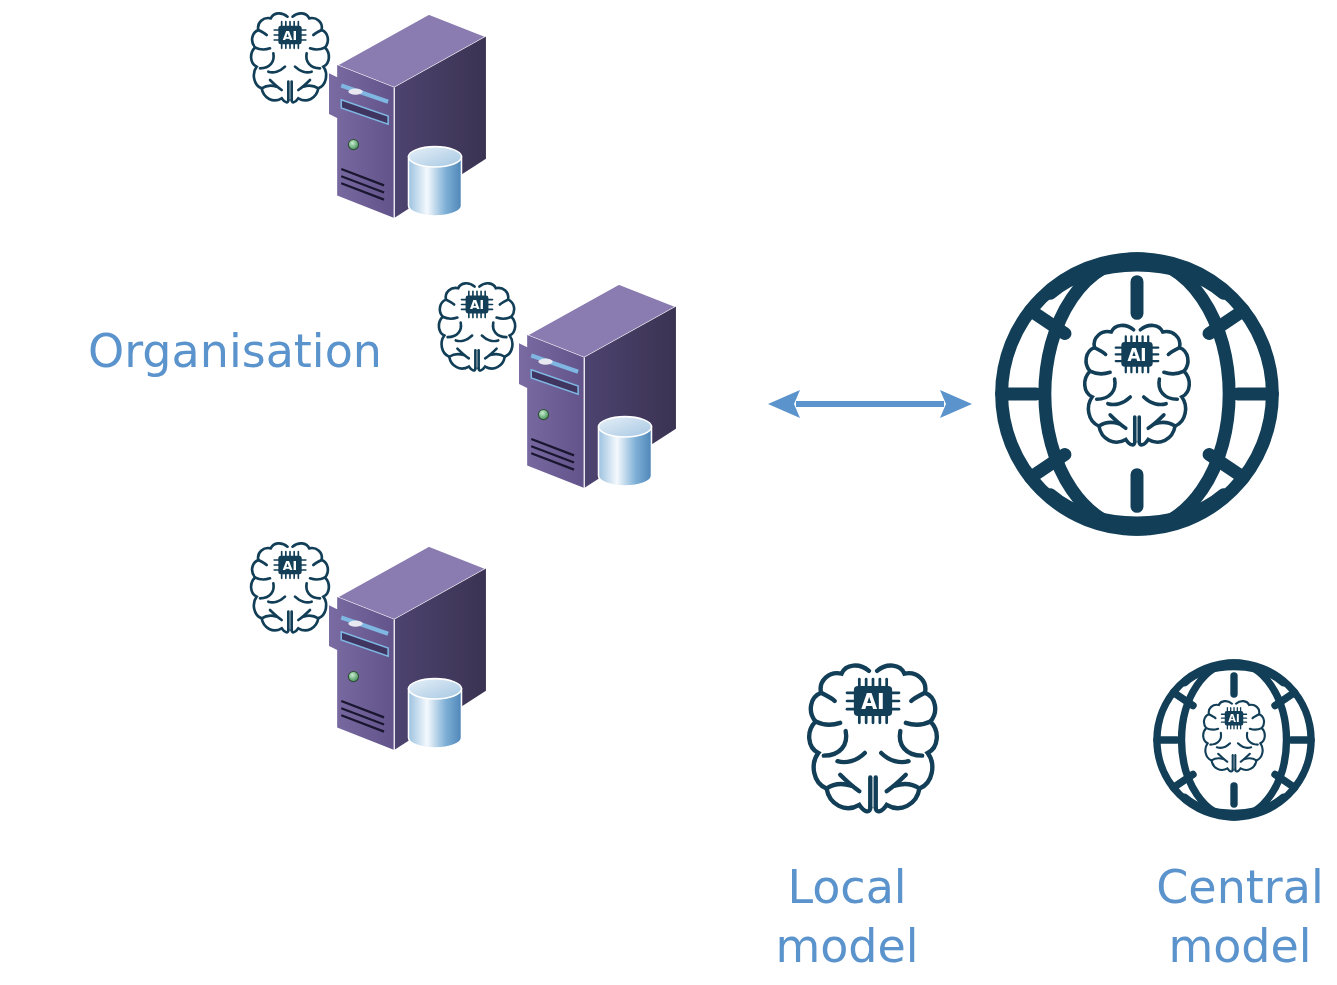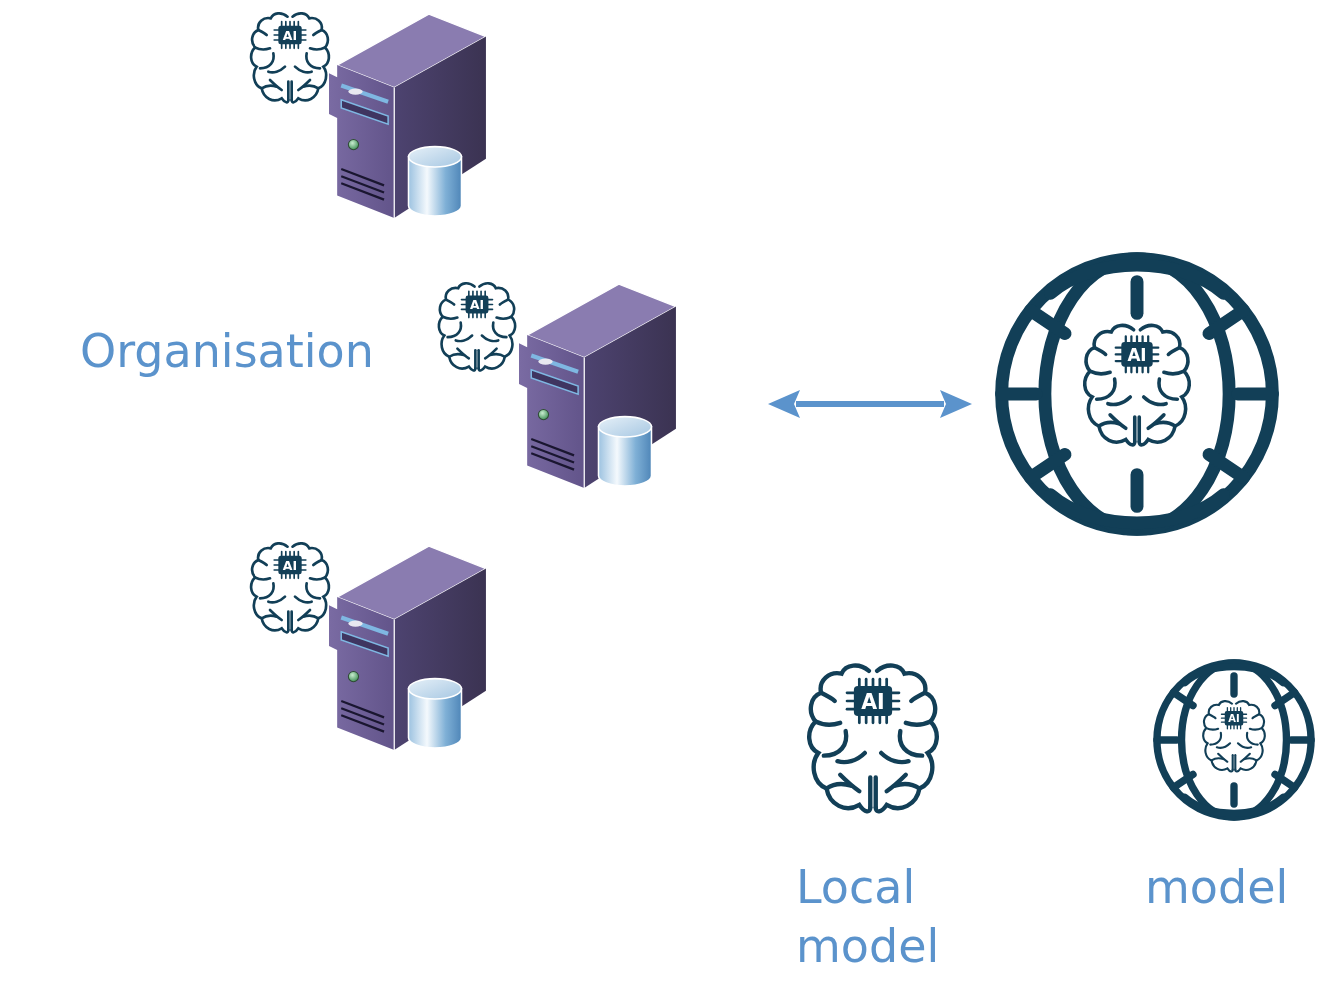--- a/index.html
+++ b/index.html
@@ -1,18 +1,18 @@
 <!DOCTYPE html>
 <html><head>
 <meta charset="utf-8">
 <style>
   html, body { margin: 0; padding: 0; background: #ffffff; }
   body { width: 1337px; height: 985px; position: relative; overflow: hidden; font-family: "DejaVu Sans", sans-serif; }
   .abs { position: absolute; }
-  .label { color: #5b93cc; font-family: "DejaVu Sans", sans-serif; line-height: 1.28; font-size: 46px; }
+  .label { color: #5b93cc; font-family: "DejaVu Sans", sans-serif; text-align: center; line-height: 1.28; font-size: 46px; }
   svg { display: block; overflow: visible; }
 </style>
 </head>
 <body>
 
 <svg width="0" height="0" style="position:absolute">
   <defs>
     <linearGradient id="cylGrad" x1="0" x2="1" y1="0" y2="0">
       <stop offset="0" stop-color="#9cc2e0"></stop>
       <stop offset="0.35" stop-color="#f4f9fd"></stop>
@@ -178,28 +178,29 @@
   <svg width="112" height="136" style="position:absolute; left:88px; top:70px;">
       <use href="#brain"></use>
     </svg>
 </div>
 
 <div class="abs" style="left:800px; top:660px; width:150px; height:170px;">
   <svg width="146" height="164">
       <use href="#brain"></use>
     </svg>
 </div>
-<div class="abs label" style="left:796px; top:858px; width:190px;">
+<div class="abs label" style="left:752px; top:858px; width:190px;">
   <div>Local</div>
   <div>model</div>
 </div>
 
 <div class="abs" style="left:1152px; top:658px; width:166px; height:166px;">
   <svg width="164" height="164" style="position:absolute; left:0; top:0;">
       <use href="#globe"></use>
     </svg>
   <svg width="66" height="80" style="position:absolute; left:49px; top:40px;">
       <use href="#brain"></use>
     </svg>
 </div>
 <div class="abs label" style="left:1145px; top:858px; width:190px;">
+  <div>Central</div>
   <div>model</div>
 </div>
 
 </body></html>

